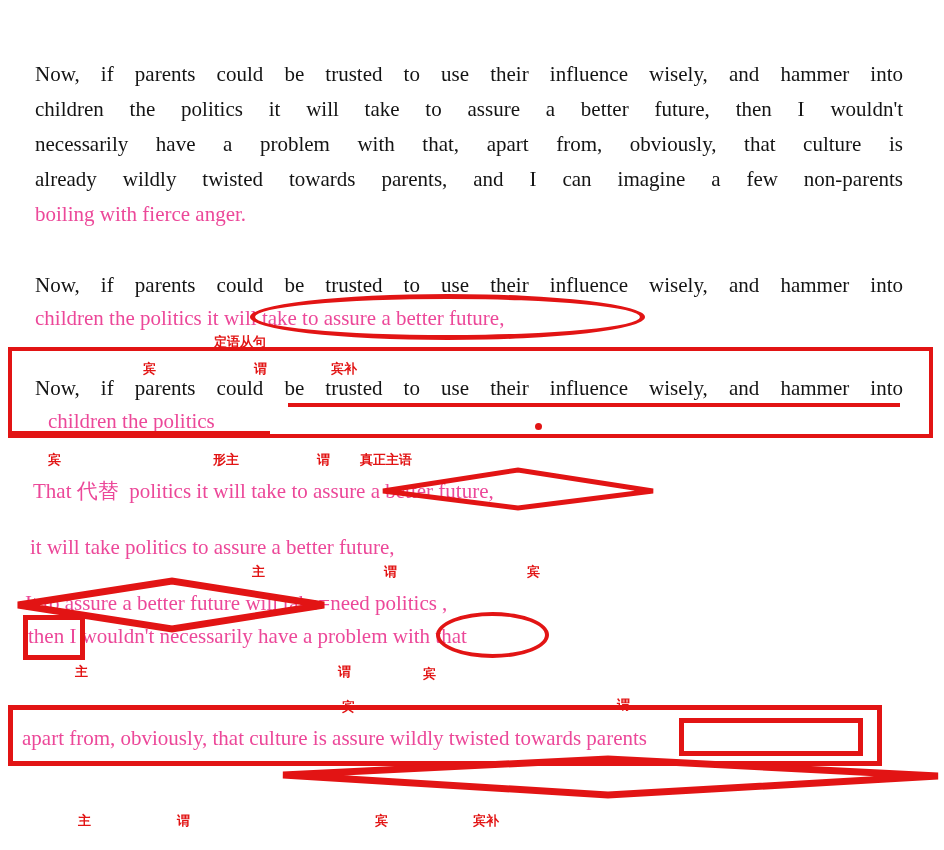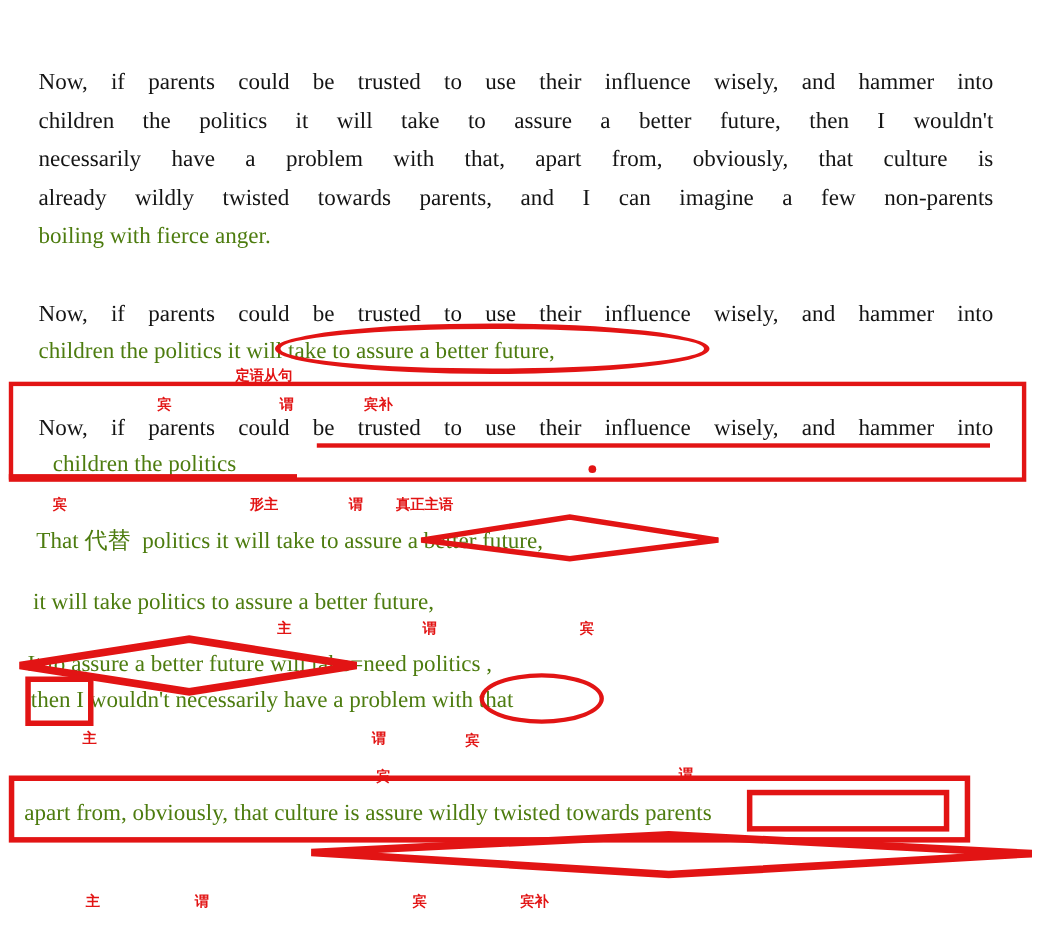--- a/index.html
+++ b/index.html
@@ -1,18 +1,18 @@
 <!DOCTYPE html>
 <html><head>
 <meta charset="utf-8">
 <style>
   html,body{margin:0;padding:0;background:#ffffff;}
   #canvas{position:relative;width:944px;height:850px;background:#ffffff;overflow:hidden;
           font-family:"Liberation Serif", serif;color:#141414;margin-top:34px;}
-  .tl{position:absolute;font-size:21px;line-height:26px;white-space:pre;color:#4d7c0f;}
+  .tl{position:absolute;font-size:21px;line-height:26px;white-space:pre;color:#ec4899;}
   .jl{position:absolute;font-size:21px;line-height:26px;width:868px;left:35px;
       text-align:justify;text-align-last:justify;white-space:normal;color:#141414;}
   .lbl{position:absolute;font-size:13px;line-height:19px;color:#e21414;
        font-family:"DejaVu Sans", sans-serif;font-weight:bold;white-space:pre;}
   .redline{position:absolute;background:#e21414;}
   .redbox{position:absolute;border:4px solid #e21414;box-sizing:border-box;}
   .redellipse{position:absolute;border:5px solid #e21414;border-radius:50%;box-sizing:border-box;}
   .reddot{position:absolute;width:7px;height:7px;border-radius:50%;background:#e21414;}
   .shape{position:absolute;}
   svg polygon{fill:none;stroke:#e21414;}
@@ -37,21 +37,21 @@
   <div class="lbl" style="left:143px;top:325px">宾</div>
   <div class="lbl" style="left:254px;top:325px">谓</div>
   <div class="lbl" style="left:331px;top:325px">宾补</div>
   <div class="jl" style="top:341px">Now, if parents could be trusted to use their influence wisely, and hammer into</div>
   <div class="tl" style="left:48px;top:374px">children the politics</div>
   <div class="redline" style="left:288px;top:369px;width:612px;height:4px"></div>
   <div class="redline" style="left:8px;top:397px;width:262px;height:5px"></div>
   <div class="reddot" style="left:535px;top:389px"></div>
 
   <div class="lbl" style="left:48px;top:416px">宾</div>
-  <div class="lbl" style="left:227px;top:416px">形主</div>
+  <div class="lbl" style="left:213px;top:416px">形主</div>
   <div class="lbl" style="left:317px;top:416px">谓</div>
   <div class="lbl" style="left:360px;top:416px">真正主语</div>
   <div class="tl" style="left:33px;top:444px">That 代替  politics it will take to assure a better future,</div>
   <svg class="shape" style="left:378px;top:432px" width="280" height="46">
     <polygon points="5,25 140,4 275,25 140,42" stroke-width="5"></polygon>
   </svg>
   <div class="tl" style="left:30px;top:500px">it will take politics to assure a better future,</div>
 
   <div class="lbl" style="left:252px;top:528px">主</div>
   <div class="lbl" style="left:384px;top:528px">谓</div>

